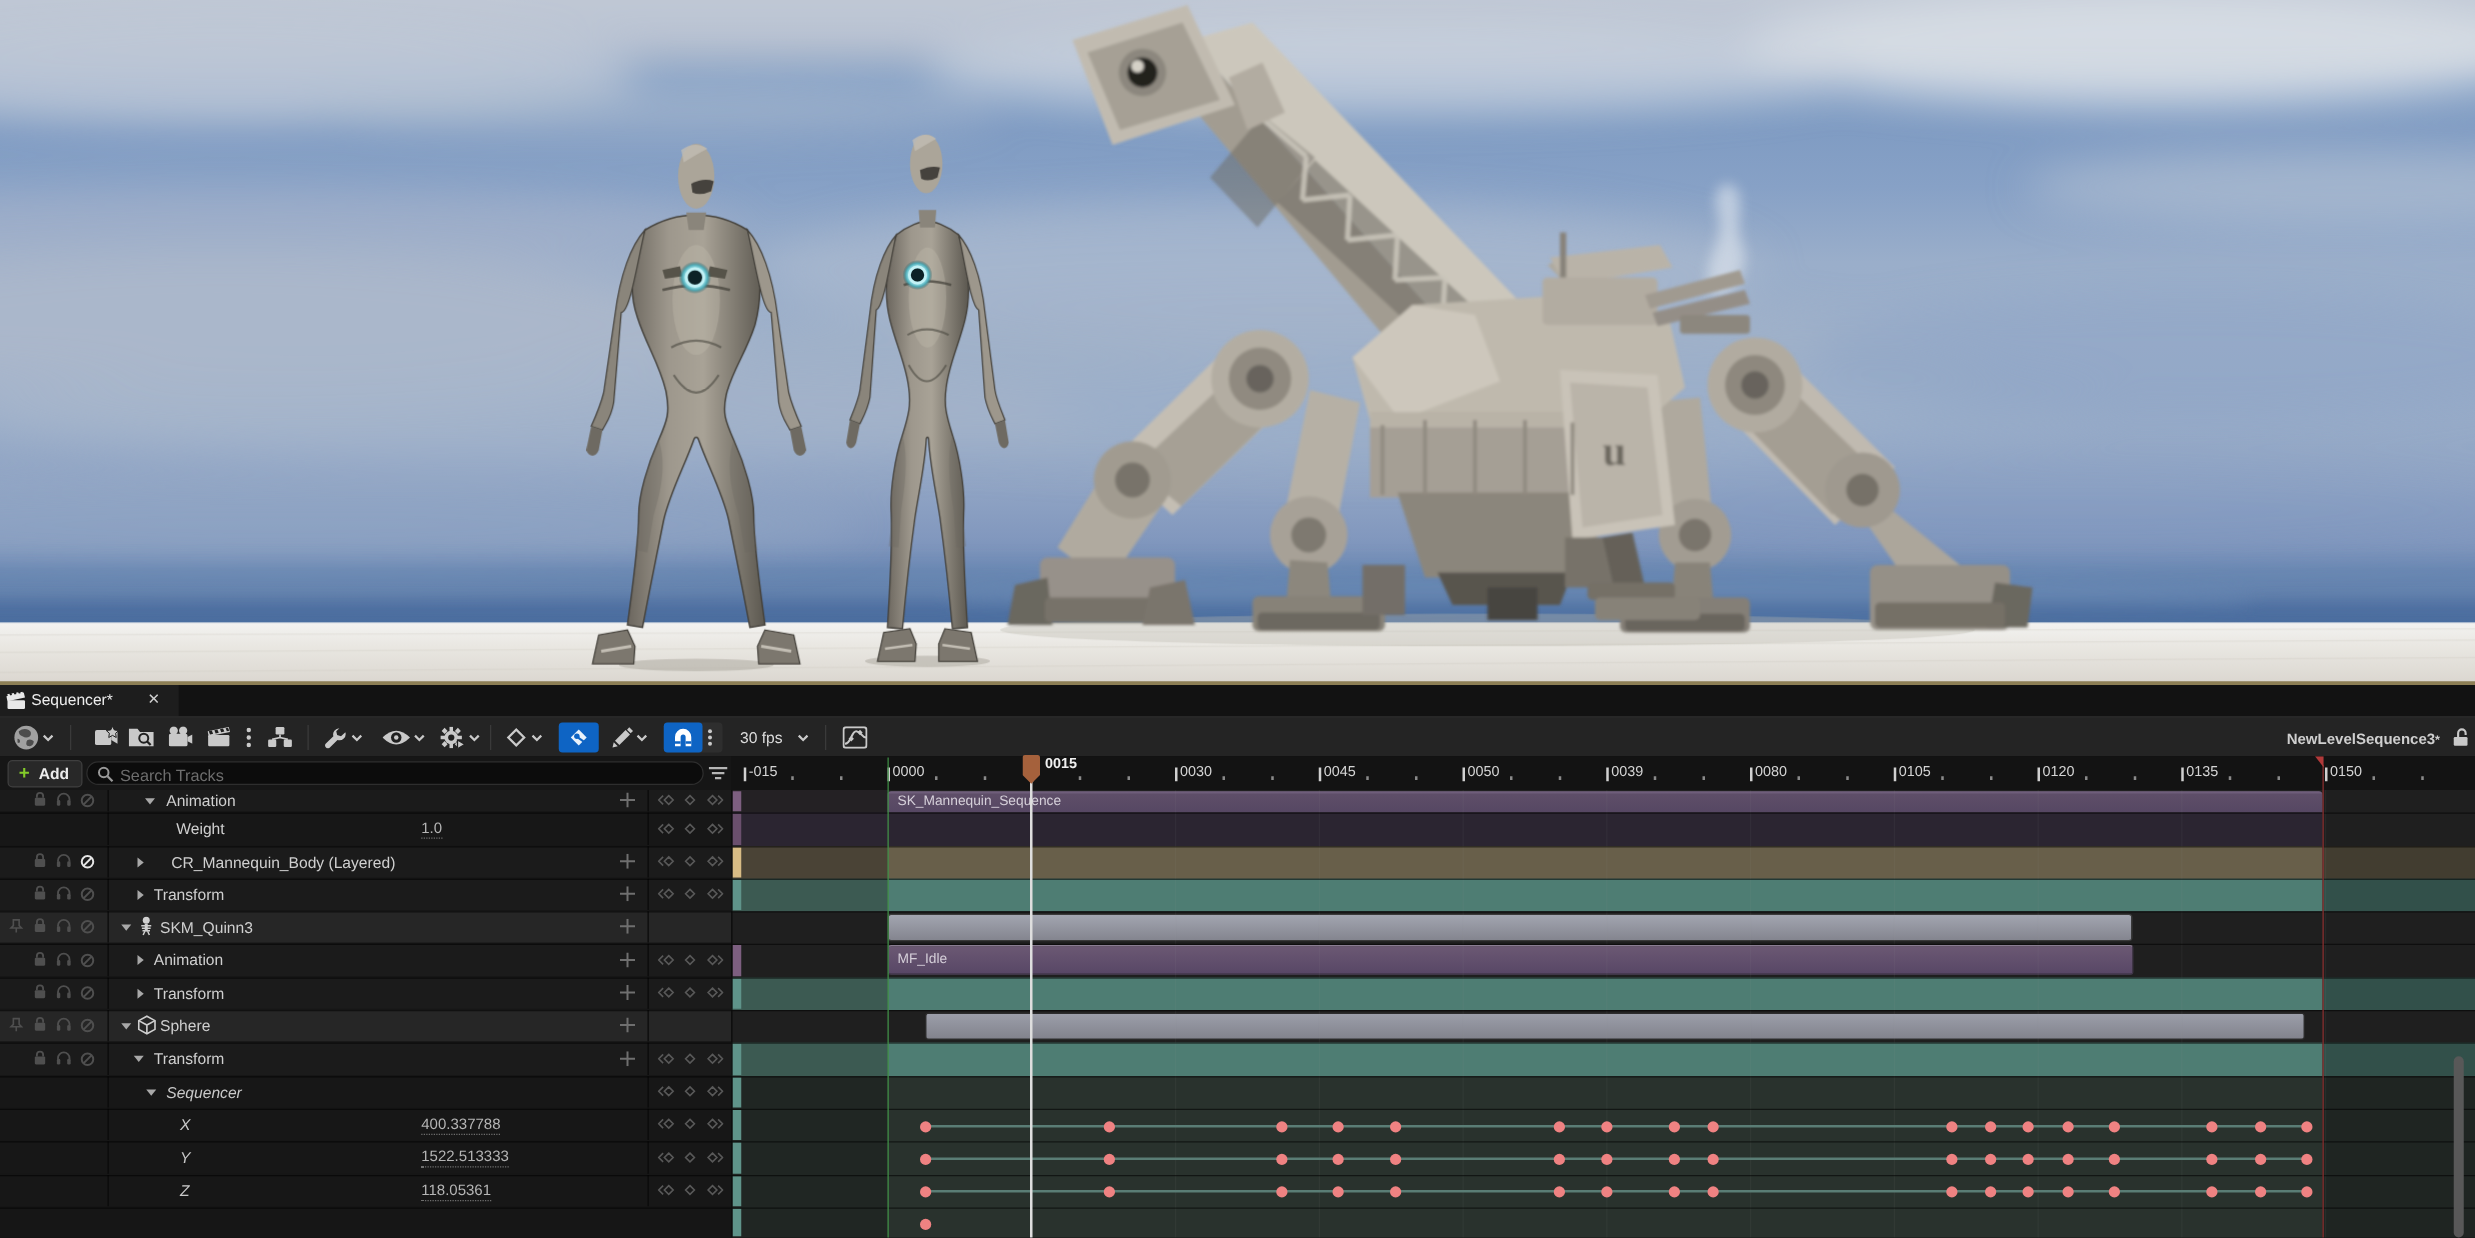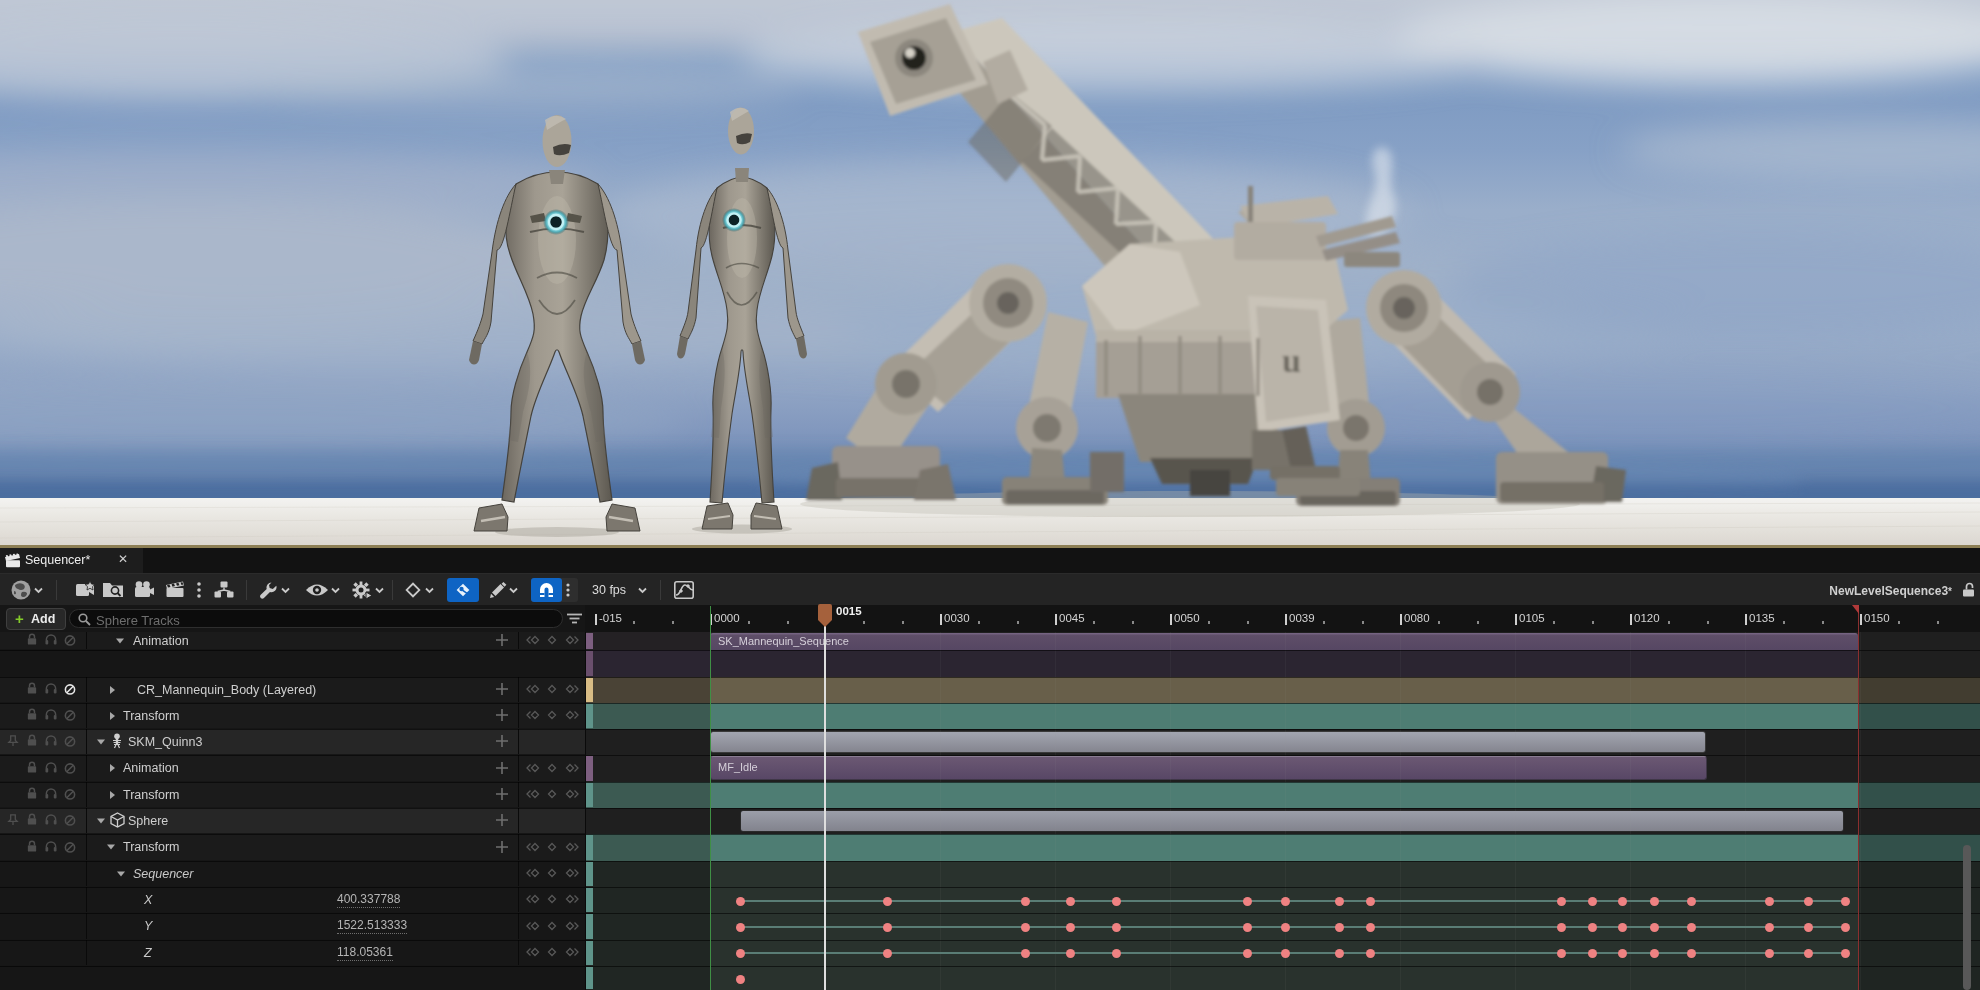--- a/index.html
+++ b/index.html
@@ -424,21 +424,21 @@
     </div>
 <div id="hdr">
       <div class="abs" style="left:6px;top:3px;width:60px;height:22px;background:#282828;border-radius:4px;border:1px solid #3f3f3f;box-sizing:border-box"></div>
       <span class="abs" style="left:15px;top:5px;font-size:15px;color:#84cc2a;font-weight:bold">+</span>
       <span class="abs" style="left:31px;top:7px;font-size:12.5px;color:#ececec;font-weight:bold">Add</span>
       <div class="abs" style="left:69px;top:4px;width:494px;height:19px;background:#0c0c0c;border:1px solid #2e2e2e;border-radius:10px;box-sizing:border-box"></div>
       <svg class="abs" style="left:78px;top:8px" width="13" height="13" viewBox="0 0 13 13">
         <circle cx="5" cy="5" r="3.8" fill="none" stroke="#9a9a9a" stroke-width="1.6"></circle>
         <line x1="8" y1="8" x2="12" y2="12" stroke="#9a9a9a" stroke-width="1.8"></line>
       </svg>
-      <span class="abs" style="left:96px;top:8px;font-size:13px;color:#6e6e6e">Sphere Tracks</span>
+      <span class="abs" style="left:96px;top:8px;font-size:13px;color:#6e6e6e">Search Tracks</span>
       <svg class="abs" style="left:567px;top:8px" width="15" height="12" viewBox="0 0 15 12">
         <g stroke="#b5b5b5" stroke-width="1.8">
           <line x1="0" y1="1.5" x2="15" y2="1.5"></line>
           <line x1="2.5" y1="5.5" x2="12.5" y2="5.5"></line>
           <line x1="5" y1="9.5" x2="10" y2="9.5"></line>
         </g>
       </svg>
     </div>
 <div id="ruler">
       <div class="abs" style="left:10.0px;top:9px;width:2px;height:11px;background:#d0d0d0"></div>
@@ -605,20 +605,35 @@
         </svg>
         <svg class="abs" style="left:545px;top:3px" width="14" height="10" viewBox="0 0 14 10">
           <path d="M7,1.5 L10.5,5 L7,8.5 L3.5,5 Z" fill="none" stroke="#585858" stroke-width="1.3"></path>
         </svg>
         <svg class="abs" style="left:565px;top:3px" width="14" height="10" viewBox="0 0 14 10">
           <path d="M5,1.5 L8.5,5 L5,8.5 L1.5,5 Z M9.5,1.5 L13,5 L9.5,8.5" fill="none" stroke="#585858" stroke-width="1.3"></path>
         </svg>
         <div class="sep" style="left:518px;top:0;width:1px;height:100%"></div>
         <div class="sep" style="left:86px;top:0;width:1px;height:100%"></div>
       </div>
+      <div class="lrow" style="top:18px;height:26px;background:#171717">
+        <span class="rname" style="left:141px">Weight</span>
+        <span class="rval">1.0</span>
+        <svg class="abs" style="left:526px;top:8px" width="14" height="10" viewBox="0 0 14 10">
+          <path d="M4.5,1.5 L1,5 L4.5,8.5 M9,1.5 L12.5,5 L9,8.5 L5.5,5 Z" fill="none" stroke="#585858" stroke-width="1.3"></path>
+        </svg>
+        <svg class="abs" style="left:545px;top:8px" width="14" height="10" viewBox="0 0 14 10">
+          <path d="M7,1.5 L10.5,5 L7,8.5 L3.5,5 Z" fill="none" stroke="#585858" stroke-width="1.3"></path>
+        </svg>
+        <svg class="abs" style="left:565px;top:8px" width="14" height="10" viewBox="0 0 14 10">
+          <path d="M5,1.5 L8.5,5 L5,8.5 L1.5,5 Z M9.5,1.5 L13,5 L9.5,8.5" fill="none" stroke="#585858" stroke-width="1.3"></path>
+        </svg>
+        <div class="sep" style="left:518px;top:0;width:1px;height:100%"></div>
+        <div class="sep" style="left:86px;top:0;width:1px;height:100%"></div>
+      </div>
       <div class="lrow" style="top:45px;height:25px;background:#1b1b1b">
         <svg class="abs" style="left:26px;top:5px" width="12" height="14" viewBox="0 0 13 15">
           <rect x="2" y="5.5" width="9" height="7" rx="1" fill="#4f4f4f"></rect>
           <path d="M3.8 5.5 V4 a2.7 2.7 0 0 1 5.4 0 V5.5" stroke="#4f4f4f" stroke-width="1.6" fill="none"></path>
         </svg>
         <svg class="abs" style="left:45px;top:5px" width="12" height="14" viewBox="0 0 13 15">
           <path d="M1.5 8 V7 a5 5 0 0 1 10 0 V8" stroke="#4f4f4f" stroke-width="1.6" fill="none"></path>
           <rect x="0.5" y="7.5" width="3" height="5" rx="1.2" fill="#4f4f4f"></rect>
           <rect x="9.5" y="7.5" width="3" height="5" rx="1.2" fill="#4f4f4f"></rect>
         </svg>

